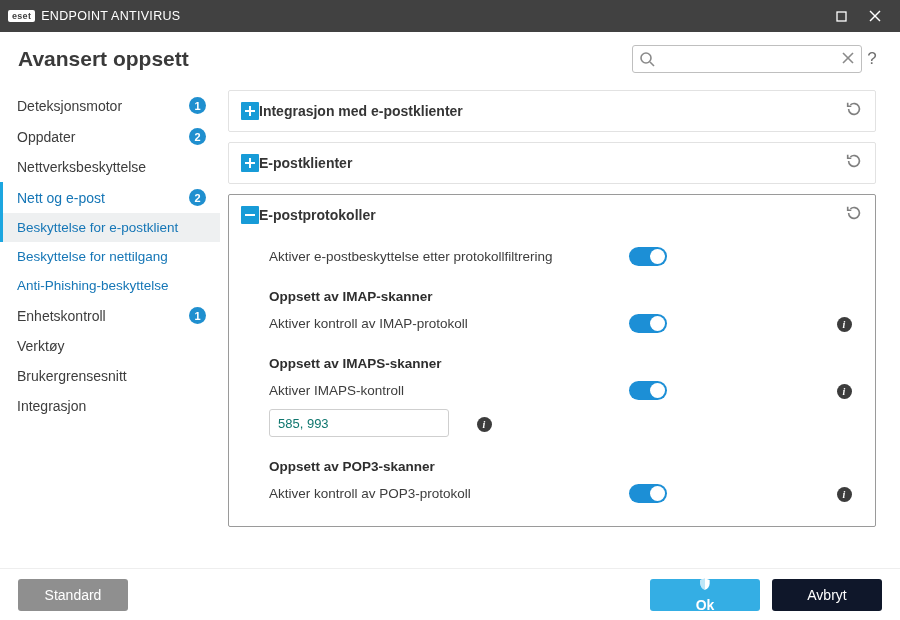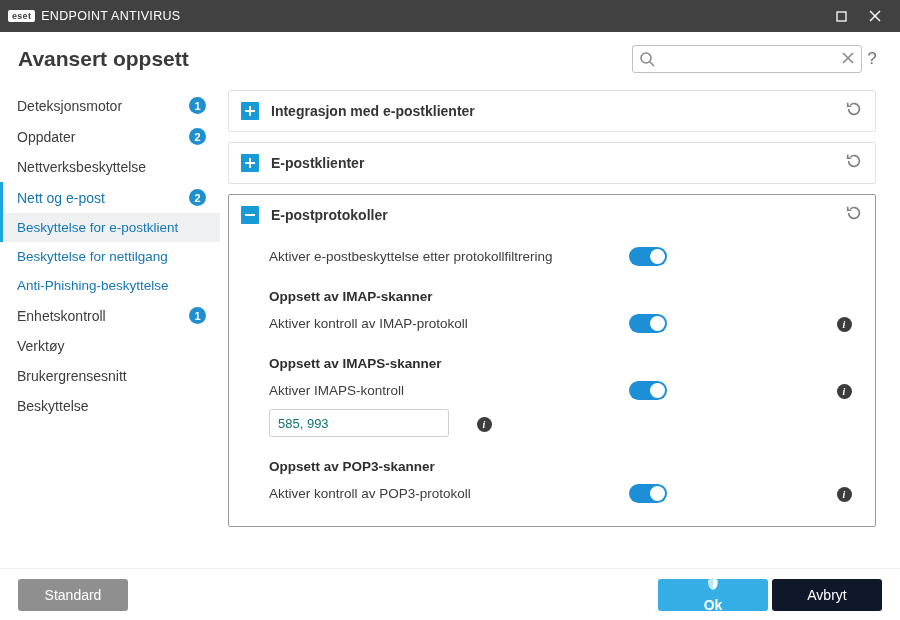--- a/index.html
+++ b/index.html
@@ -71,21 +71,21 @@
   }
   .scrollarea::-webkit-scrollbar { width:9px; }
   .scrollarea::-webkit-scrollbar-thumb { background:#c9c9c9; border-radius:4px; }
   .scrollarea::-webkit-scrollbar-track { background:#f1f1f1; }
 
   .panel {
     border:1px solid #e2e2e2; border-radius:2px; background:#fff; margin-bottom:10px;
   }
   .panel.expanded { border:1px solid #9a9a9a; }
   .panel-header {
-    display:flex; align-items:center; height:40px; padding:0 12px; gap:12px; cursor:pointer;
+    display:flex; align-items:center; height:40px; padding:0 12px; cursor:pointer;
   }
   .panel-header .expicon {
     width:18px; height:18px; background:#179bd7; display:flex; align-items:center; justify-content:center; color:#fff; font-weight:700; border-radius:1px;
   }
   .panel-header .ptitle { font-size:14px; font-weight:700; color:#353535; flex:1; }
   .panel-header .reset { cursor:pointer; opacity:0.75; }
 
   .panel-body { padding: 6px 0 18px 0; }
 
   .row {
@@ -105,21 +105,21 @@
   .txtinput {
     width:180px; height:28px; border:1px solid #cfcfcf; border-radius:3px; padding:0 8px; font-size:13px; color:#0f766e;
   }
   .infoicon {
     width:15px; height:15px; border-radius:50%; background:#3c3c3c; color:#fff; font-size:10px; font-weight:700;
     display:inline-flex; align-items:center; justify-content:center; font-style:italic; font-family:Georgia,serif;
   }
 
   
   .footer {
-    height:52px; display:flex; align-items:center; padding:0 18px; gap:4px;
+    height:52px; display:flex; align-items:center; padding:0 18px; gap:12px;
     border-top:1px solid #eee;
   }
   .footer .fspacer { flex:1; }
   .btn {
     min-width:110px; height:32px; border-radius:3px; font-size:14px; cursor:pointer;
     display:inline-flex; align-items:center; justify-content:center; gap:6px; border:none;
   }
   .btn-default { background:#8f8f8f; color:#fff; }
   .btn-default2 { background:#0f172a; color:#fff; }
   .btn-primary { background:#34aee4; color:#fff; font-weight:600;flex-direction:column; }
@@ -198,21 +198,21 @@
       <span class="label">Enhetskontroll</span>
       <span class="badge">1</span>
     </div>
     <div class="side-item parent">
       <span class="label">Verktøy</span>
     </div>
     <div class="side-item parent">
       <span class="label">Brukergrensesnitt</span>
     </div>
     <div class="side-item parent">
-      <span class="label">Beskyttelse</span>
+      <span class="label">Integrasjon</span>
     </div>
   </div>
 
   <div class="main">
     <div class="scrollarea">
 
       <div class="panel">
         <div class="panel-header">
           <span class="expicon">
             <svg width="12" height="12">

